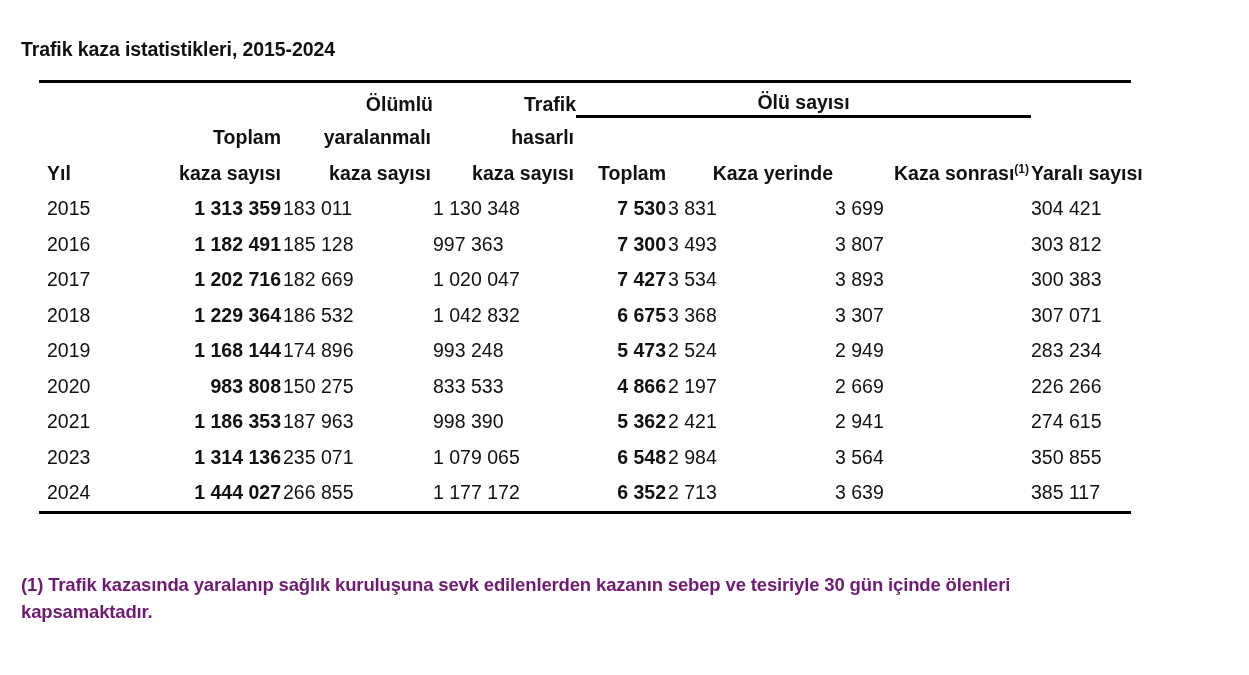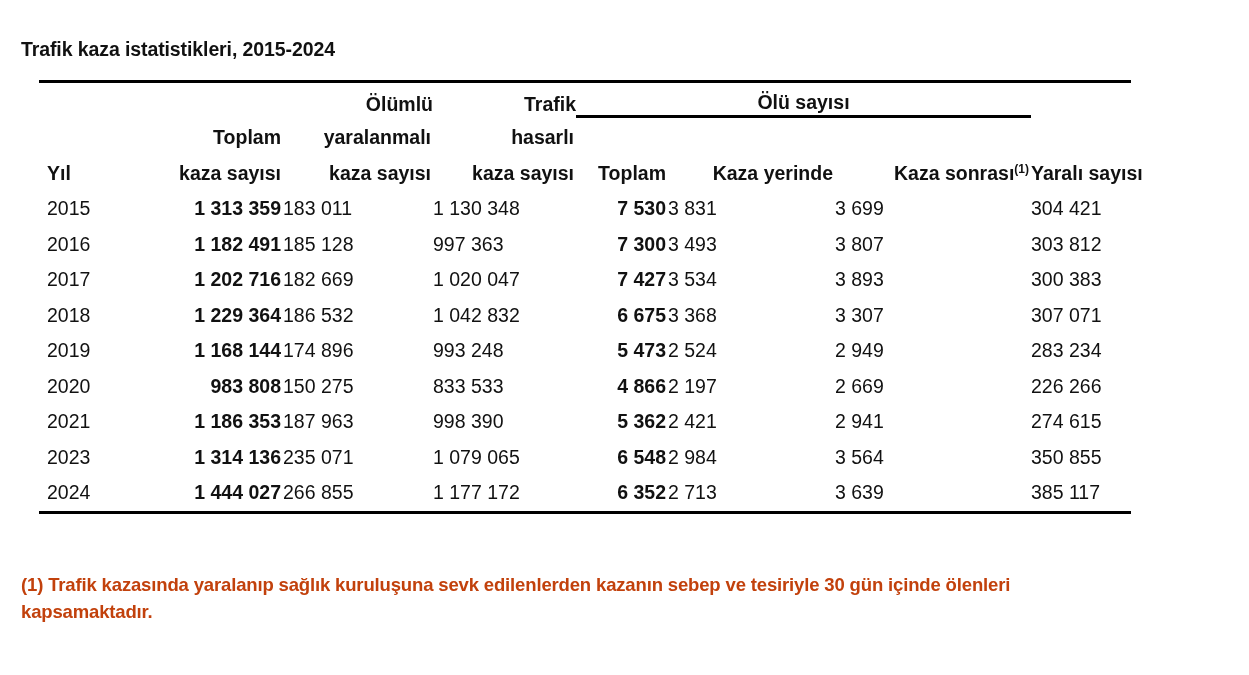--- a/index.html
+++ b/index.html
@@ -130,21 +130,21 @@
 
   
   .footnote {
     position: absolute;
     left: 21px;
     top: 571px;
     width: 1092px;
     font-size: 18.5px;
     font-weight: bold;
     line-height: 27px;
-    color: #c2410c;
+    color: #701a75;
     letter-spacing: -0.15px;
   }
 </style>
 </head>
 <body>
 
 <div id="page">
 
   <div class="table-title">Trafik kaza istatistikleri, 2015-2024</div>
 

